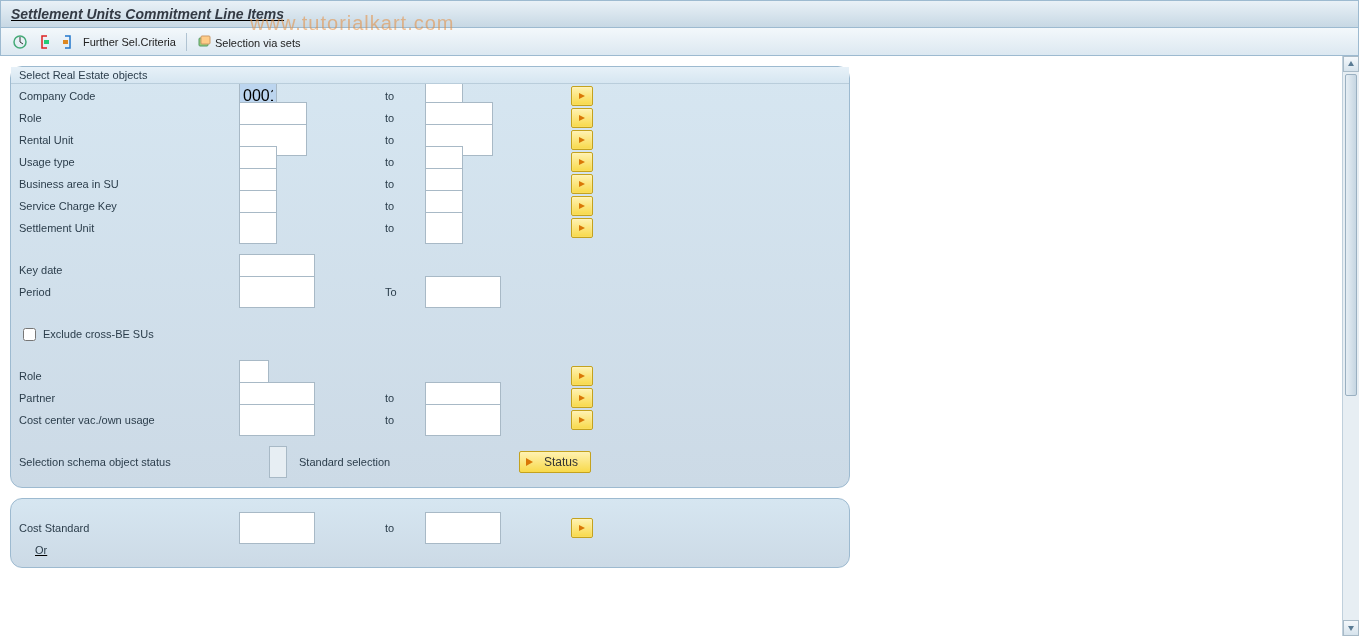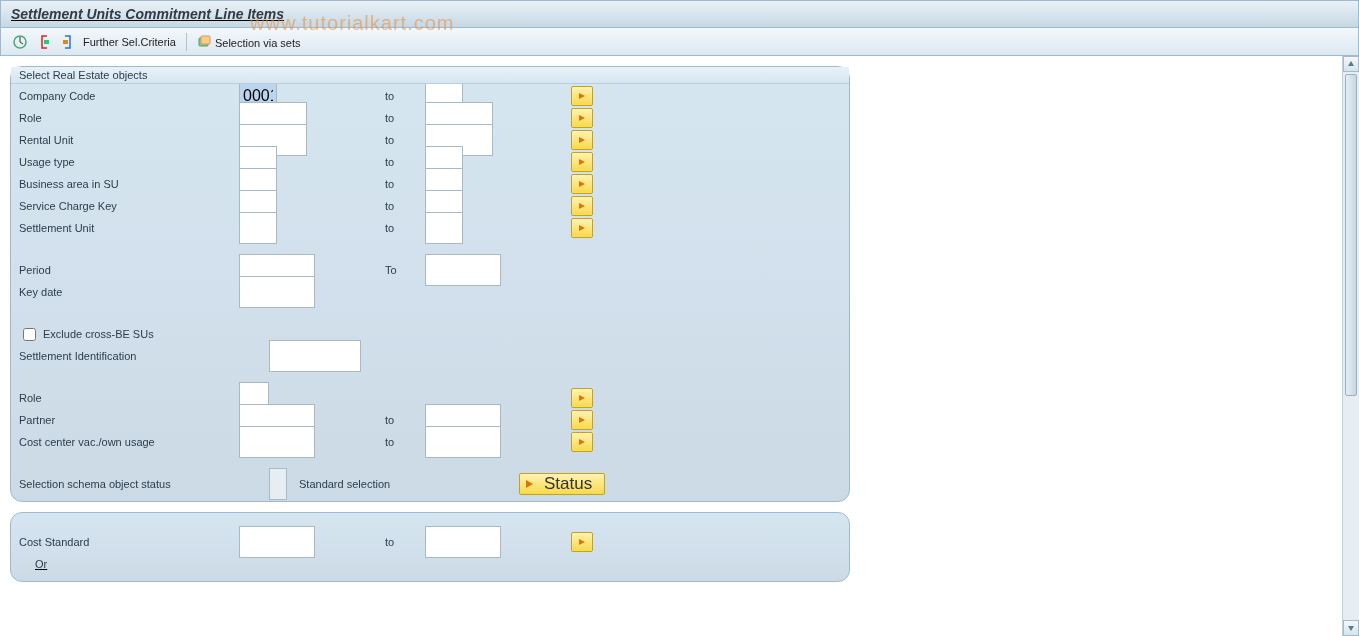--- a/index.html
+++ b/index.html
@@ -141,21 +141,21 @@
   }
   .mult-btn svg { display:block; }
   .status-btn {
     height: 20px;
     padding: 0 12px 0 4px;
     background: linear-gradient(to bottom, #fff2b2, #f8d94a);
     border: 1px solid #c4a21e;
     border-radius: 2px;
     display:inline-flex; align-items:center; gap:8px;
     cursor:pointer;
-    color:#333; font-size:17px;
+    color:#333; font-size:12px;
   }
   .scroll-track {
     position:absolute;
     top:0; right:0; bottom:0;
     width:16px;
     background:#e7eef3;
     border-left:1px solid #c0d0dc;
   }
   .scroll-arrow {
     position:absolute; left:0; width:16px; height:16px;
@@ -353,50 +353,46 @@
               <svg width="10" height="10">
                 <path d="M2 2 L8 5 L2 8 Z" fill="#d97706"></path>
               </svg>
             </span>
           </span>
       </div>
 
       <div class="spacer-row"></div>
 
       <div class="form-row">
+        <span class="lbl">Key date</span>
+        <span class="col-from">
+            <input class="txt w80" value="" style="">
+          </span>
+      </div>
+
+      <div class="form-row">
         <span class="lbl">Period</span>
         <span class="col-from">
             <input class="txt w80" value="" style="">
           </span>
         <span class="col-to-lbl">To</span>
         <span class="col-to">
-            <input class="txt w80" value="" style="">
-          </span>
-      </div>
-
-      <div class="form-row">
-        <span class="lbl">Key date</span>
-        <span class="col-from">
             <input class="txt w80" value="" style="">
           </span>
       </div>
 
       <div class="spacer-row"></div>
 
       <div class="form-row">
         <span class="checkbox-lbl" style="width:220px;">
           <input type="checkbox" style="">
           <span>Exclude cross-BE SUs</span>
         </span>
       </div>
 
-      <div class="form-row">
-        <span class="lbl" style="width:250px;">Settlement Identification</span>
-        <span><input class="txt w100" value="" style=""></span>
-      </div>
 
       <div class="spacer-row"></div>
 
       <div class="form-row">
         <span class="lbl">Role</span>
         <span class="col-from">
             <input class="txt w34" value="" style="">
           </span>
         <span class="col-to-lbl"></span>
         <span class="col-to"></span>
@@ -441,21 +437,21 @@
             <span class="mult-btn">
               <svg width="10" height="10">
                 <path d="M2 2 L8 5 L2 8 Z" fill="#d97706"></path>
               </svg>
             </span>
           </span>
       </div>
 
       <div class="spacer-row"></div>
 
-      <div class="form-row" style="padding-bottom:6px;">
+      <div class="form-row" style="padding-bottom:14px;">
         <span class="lbl" style="width:250px;">Selection schema object status</span>
         <span style="width:24px;"><input class="txt w18" disabled="" value="" style=""></span>
         <span style="width:220px; padding-left:6px; color:#2b3d4b;">Standard selection</span>
         <span class="status-btn">
           <svg width="12" height="12">
               <path d="M2 2 L9 6 L2 10 Z" fill="#d97706"></path>
             </svg>
           <span>Status</span>
         </span>
       </div>

